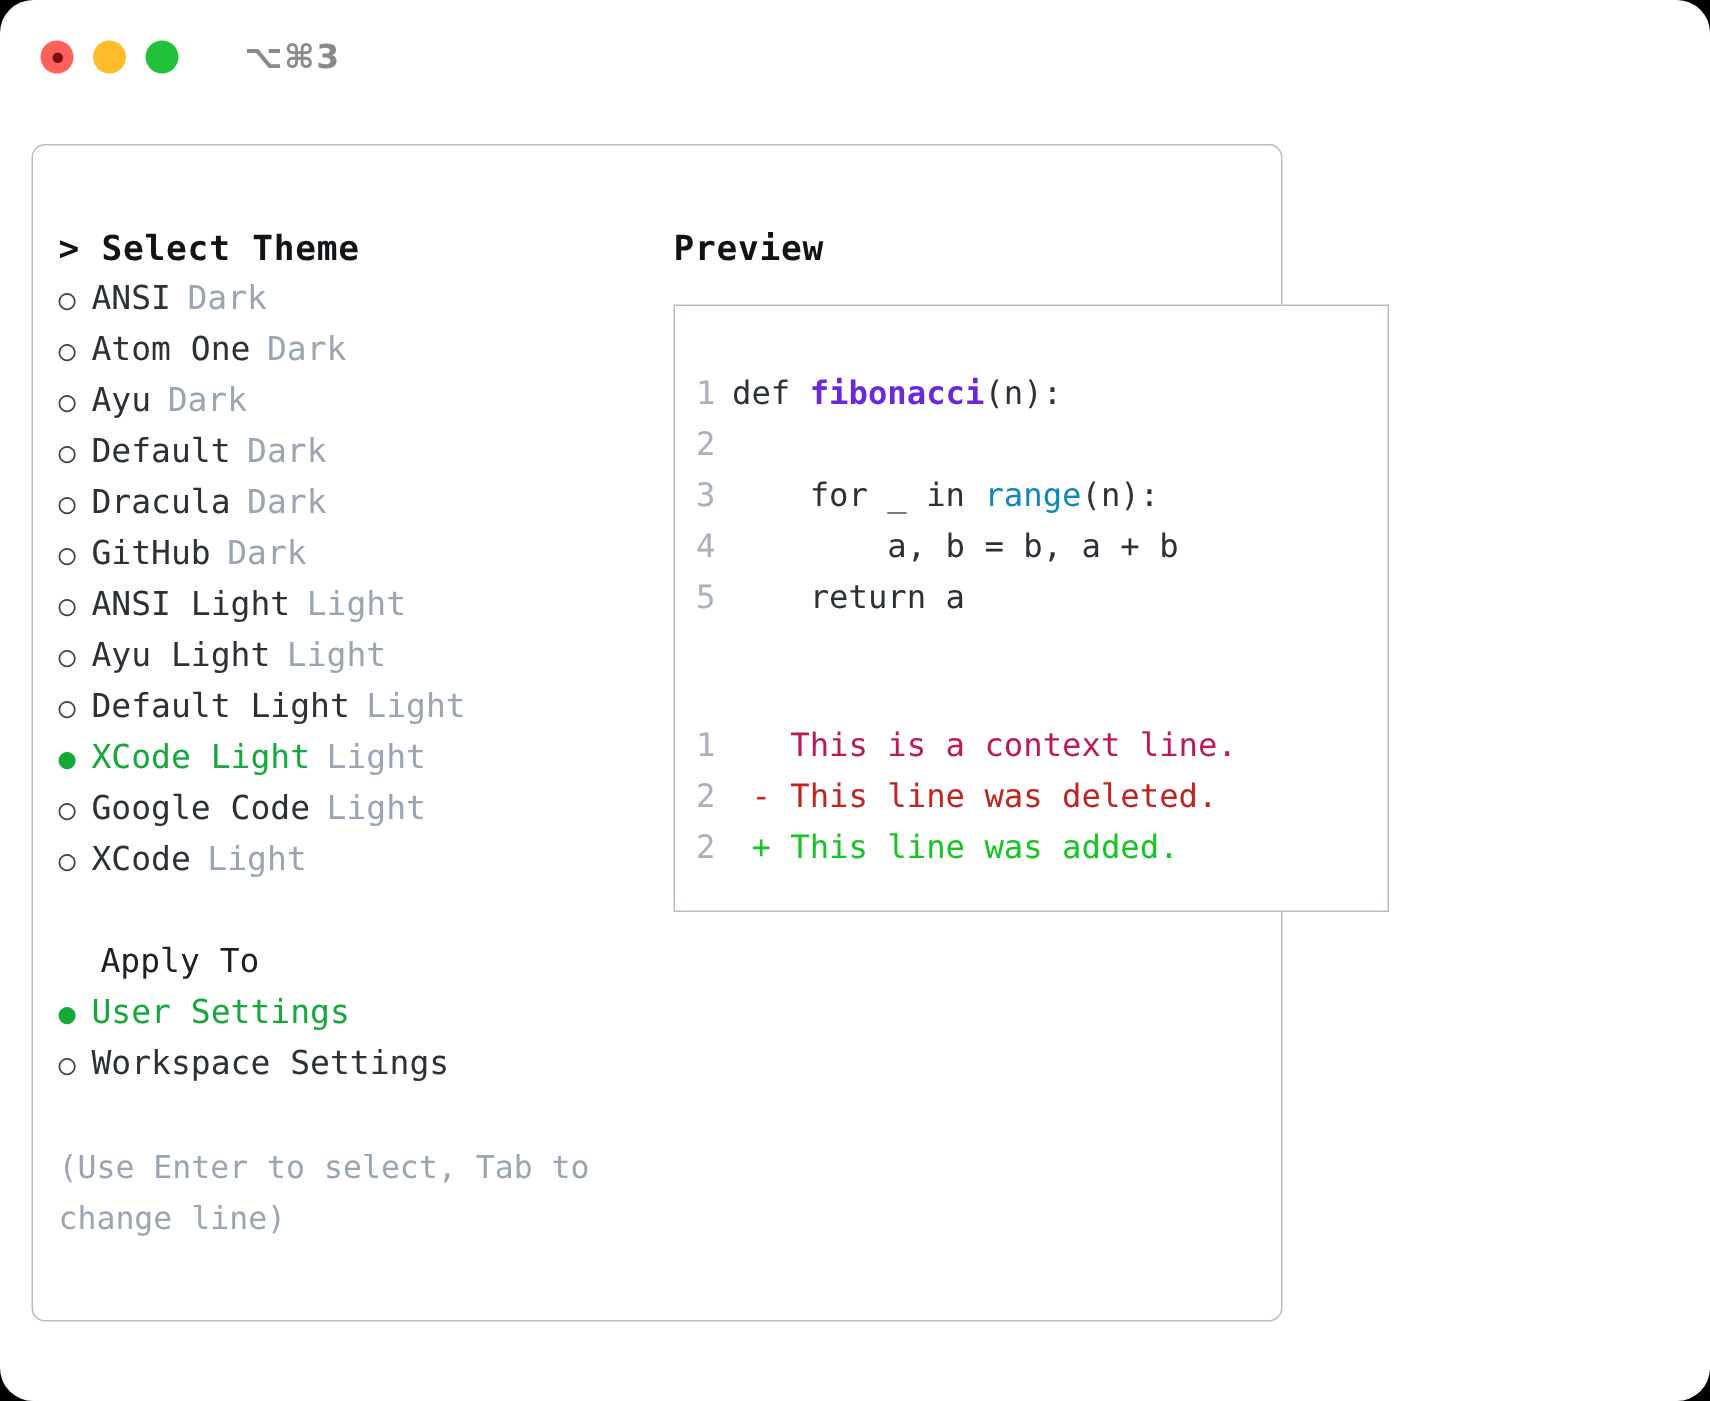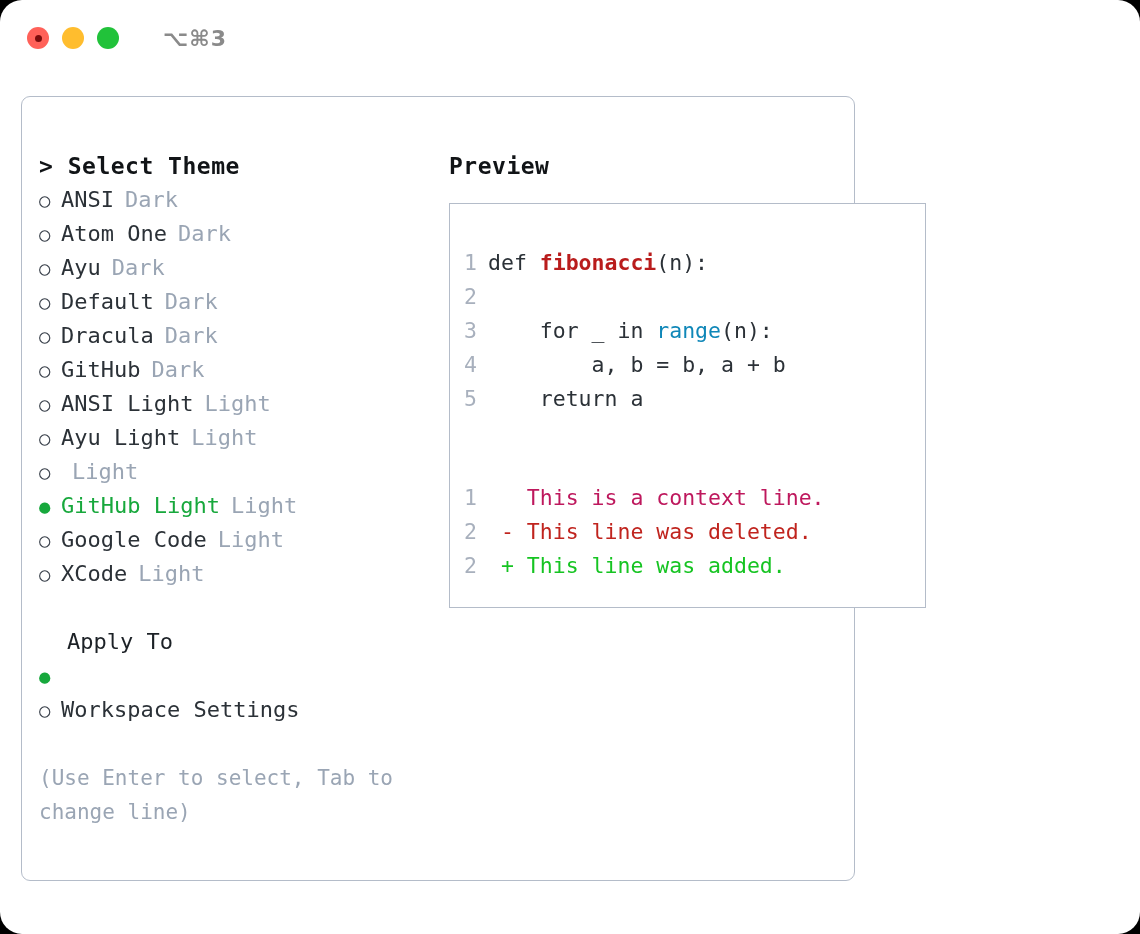--- a/index.html
+++ b/index.html
@@ -161,21 +161,21 @@
     white-space: pre;
   }
   .ln {
     width: 38px;
     flex: none;
     text-align: right;
     color: #a8b0bd;
     padding-right: 11px;
   }
   .code-body { color: #2b3137; }
-  .tok-fn   { color: #b91c1c; font-weight: 600; text-align: right; }
+  .tok-fn   { color: #6d28d9; font-weight: 600; text-align: right; }
   .tok-num  { color: #0b8087; }
   .tok-bi   { color: #0f87b8; }
   .blank-line { height: 34px; }
   .diff-ctx { color: #be185d; margin-top: 31px; }
   .diff-del { color: #c0241e; text-align: center; }
   .diff-add { color: #16c422; }
 </style>
 </head>
 <body>
 
@@ -201,32 +201,32 @@
 
         <div id="theme-list">
             <div class="opt-row"><span class="radio">○</span><span class="opt-label">ANSI</span><span class="opt-kind">Dark</span></div>
             <div class="opt-row"><span class="radio">○</span><span class="opt-label">Atom One</span><span class="opt-kind">Dark</span></div>
             <div class="opt-row"><span class="radio">○</span><span class="opt-label">Ayu</span><span class="opt-kind">Dark</span></div>
             <div class="opt-row"><span class="radio">○</span><span class="opt-label">Default</span><span class="opt-kind">Dark</span></div>
             <div class="opt-row"><span class="radio">○</span><span class="opt-label">Dracula</span><span class="opt-kind">Dark</span></div>
             <div class="opt-row"><span class="radio">○</span><span class="opt-label">GitHub</span><span class="opt-kind">Dark</span></div>
             <div class="opt-row"><span class="radio">○</span><span class="opt-label">ANSI Light</span><span class="opt-kind">Light</span></div>
             <div class="opt-row"><span class="radio">○</span><span class="opt-label">Ayu Light</span><span class="opt-kind">Light</span></div>
-            <div class="opt-row"><span class="radio">○</span><span class="opt-kind">Light</span></div>
-            <div class="opt-row selected"><span class="radio on">●</span><span class="opt-label">GitHub Light</span><span class="opt-kind">Light</span></div>
+            <div class="opt-row"><span class="radio">○</span><span class="opt-label">Default Light</span><span class="opt-kind">Light</span></div>
+            <div class="opt-row selected"><span class="radio on">●</span><span class="opt-label">XCode Light</span><span class="opt-kind">Light</span></div>
             <div class="opt-row"><span class="radio">○</span><span class="opt-label">Google Code</span><span class="opt-kind">Light</span></div>
             <div class="opt-row"><span class="radio">○</span><span class="opt-label">XCode</span><span class="opt-kind">Light</span></div>
           </div>
 
         <div class="section-gap"></div>
 
         <div class="apply-header">Apply To</div>
 
         <div id="apply-list">
-            <div class="opt-row selected"><span class="radio on">●</span></div>
+            <div class="opt-row selected"><span class="radio on">●</span><span class="opt-label">User Settings</span></div>
             <div class="opt-row"><span class="radio">○</span><span class="opt-label">Workspace Settings</span></div>
           </div>
 
         <div class="hint">(Use Enter to select, Tab to change line)</div>
       </div>
 
       <div class="col-right">
         <div class="preview-title">Preview</div>
 
         <div class="preview-box">

